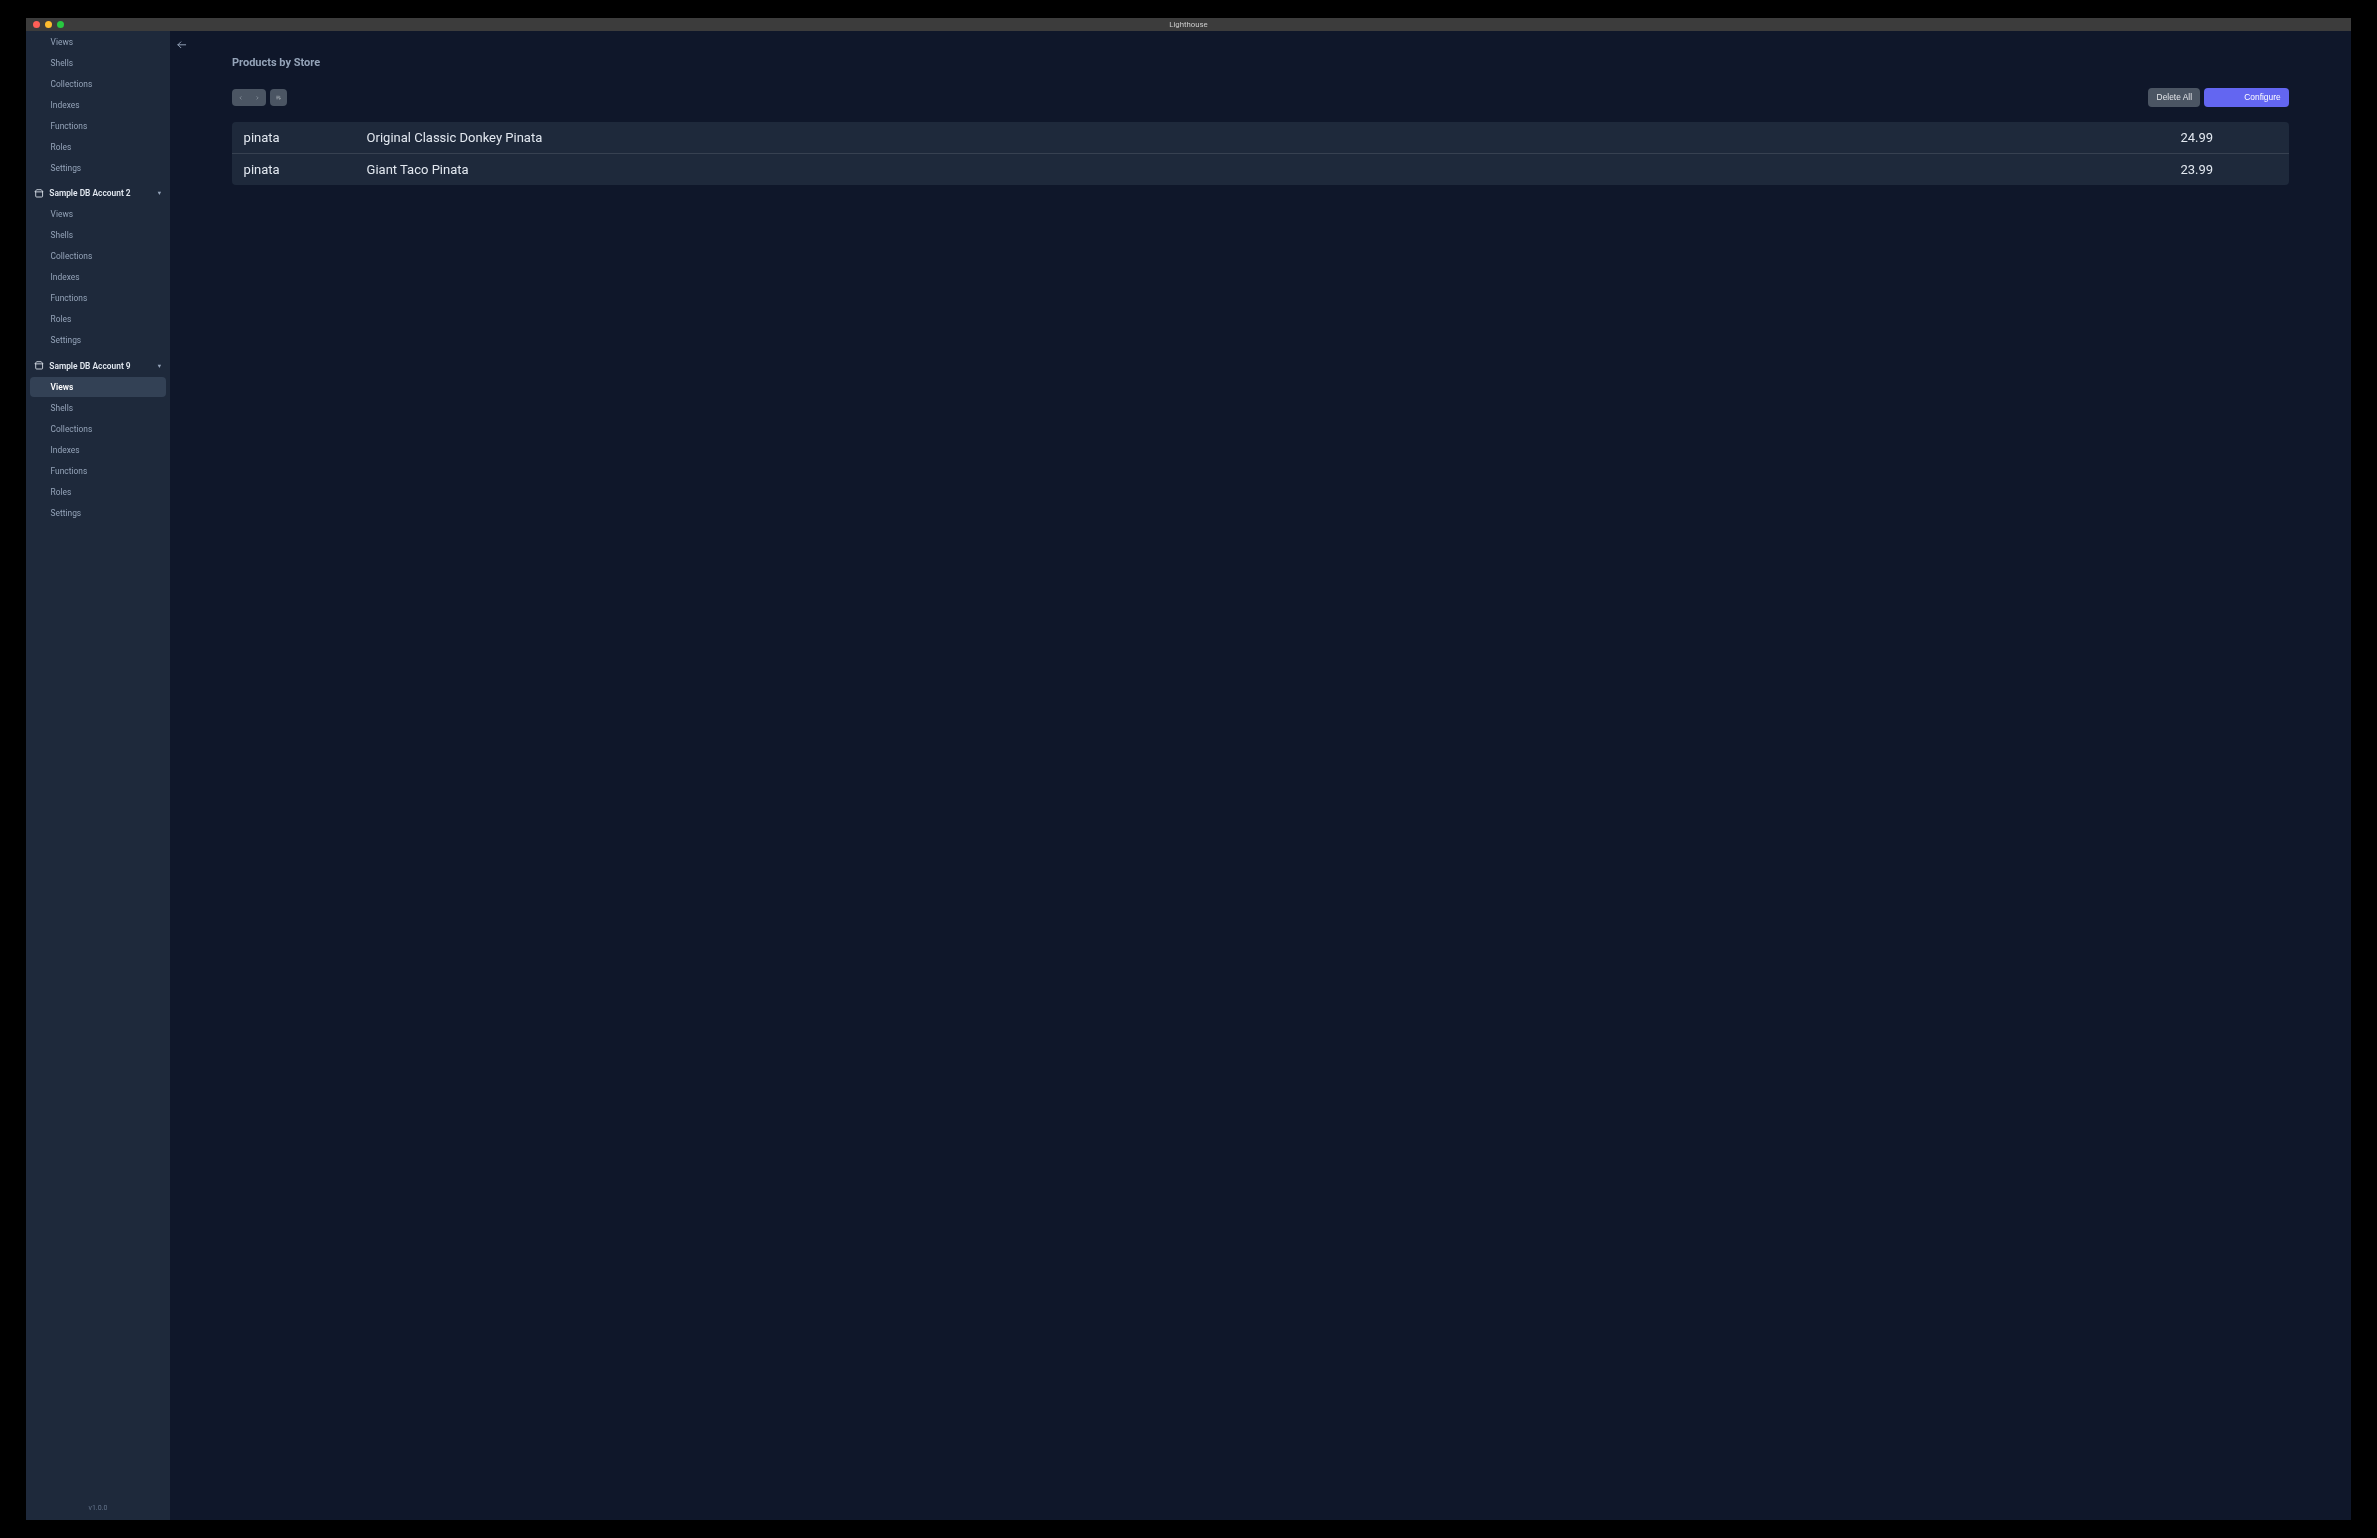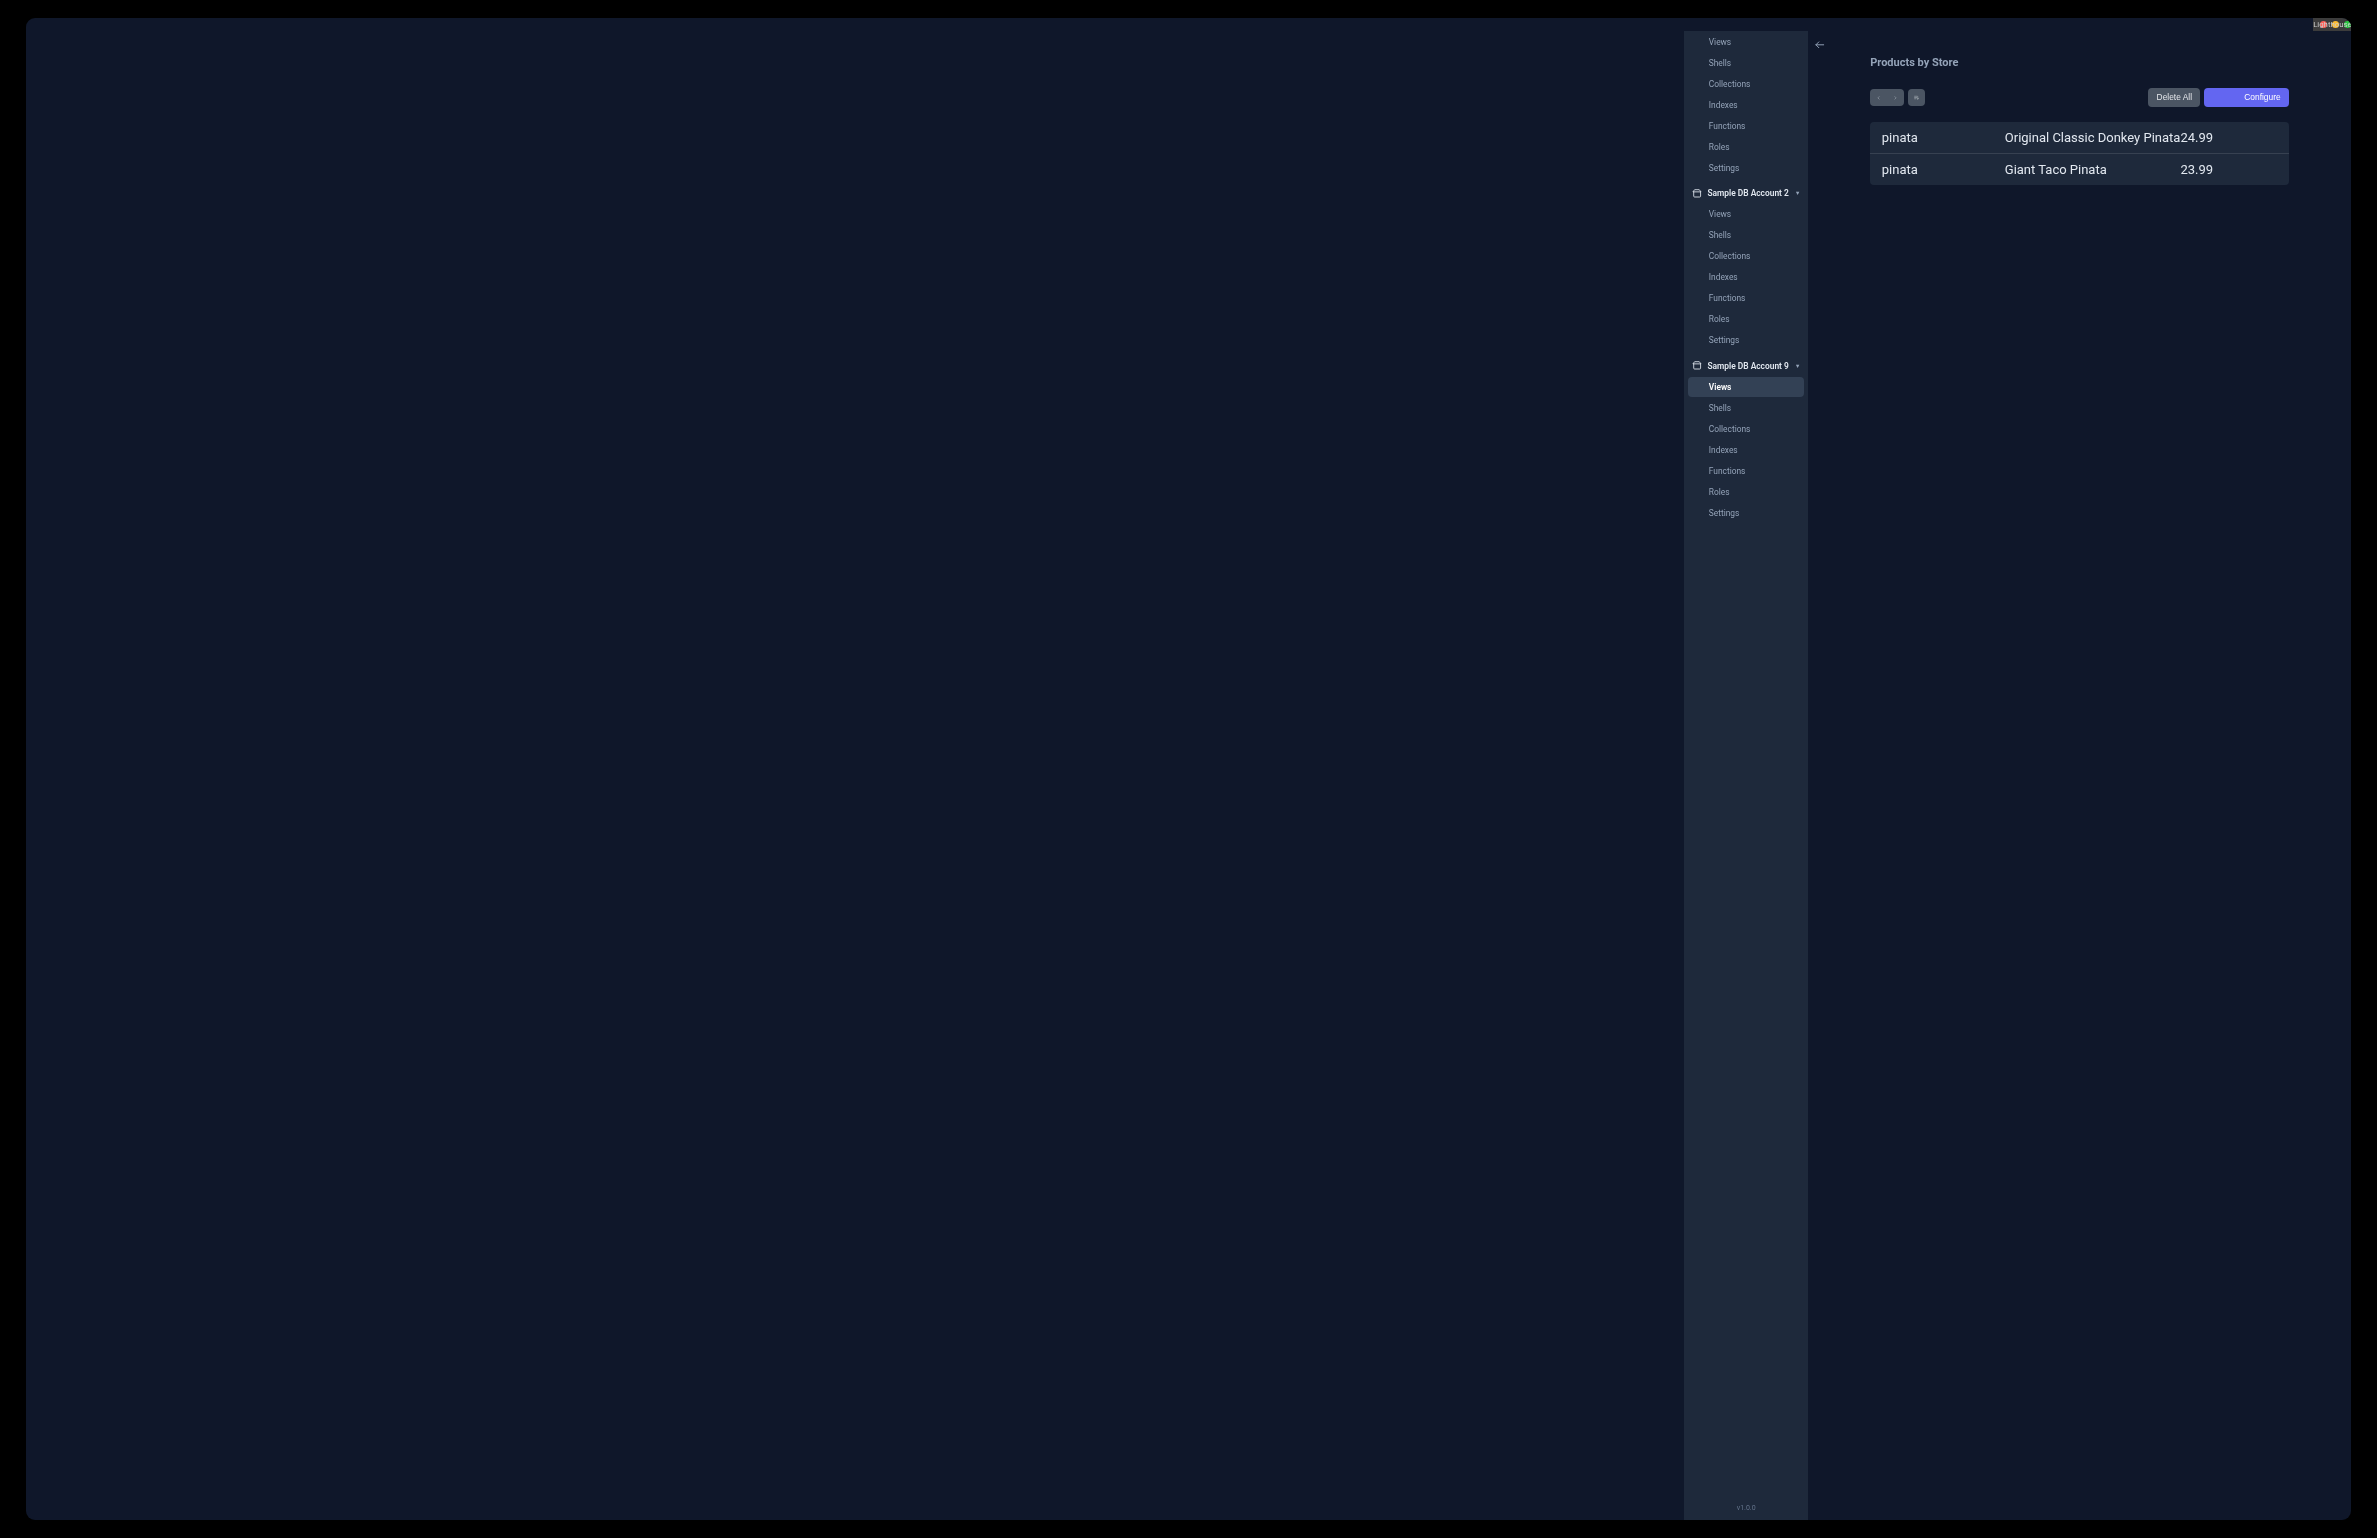--- a/index.html
+++ b/index.html
@@ -24,26 +24,25 @@
   margin: 0; padding: 0;
   width: 100%; height: 100%;
   background: var(--bg-outer);
   font-family: -apple-system, BlinkMacSystemFont, "Segoe UI", Roboto, sans-serif;
   font-size: 8.4px;
   -webkit-font-smoothing: antialiased;
 }
 .window {
   position: absolute;
   left: 26px; right: 26px; top: 18px; bottom: 18px;
-  border-radius: 9px;
+  border-radius: 0;
   overflow: hidden;
   display: flex;
   flex-direction: column;
   background: var(--bg-app);
-  align-items: flex-end;
 }
 .titlebar {
   height: 13px;
   background: var(--bg-titlebar);
   display: flex;
   align-items: center;
   position: relative;
   flex-shrink: 0;
 }
 .traffic-lights {
@@ -63,21 +62,21 @@
   font-size: 7.8px;
   pointer-events: none;
 }
 .app-body {
   flex: 1;
   display: flex;
   overflow: hidden;
 }
 
 .sidebar {
-  width: 124px;
+  width: 144px;
   flex-shrink: 0;
   background: var(--bg-sidebar);
   display: flex;
   flex-direction: column;
   padding: 3.9px;
   padding-top: 0;
   overflow-y: auto;
 }
 .sidebar-scroll { flex: 1; }
 .sidebar-item {

